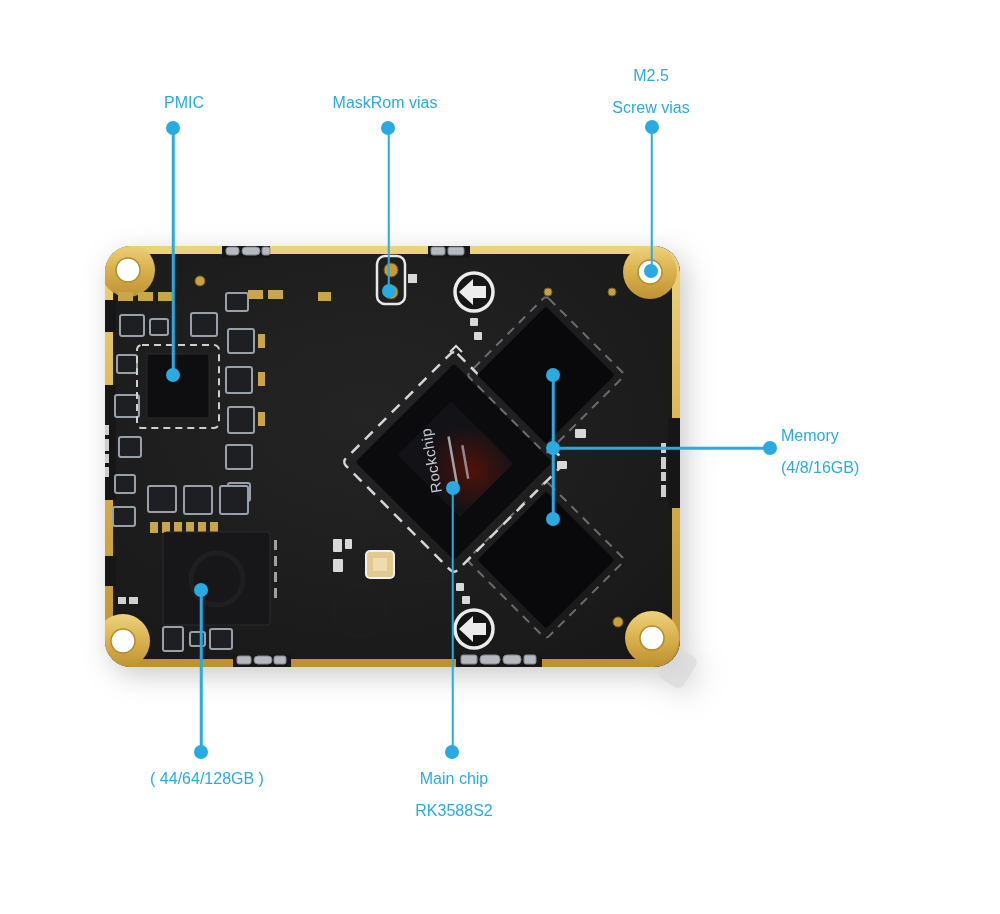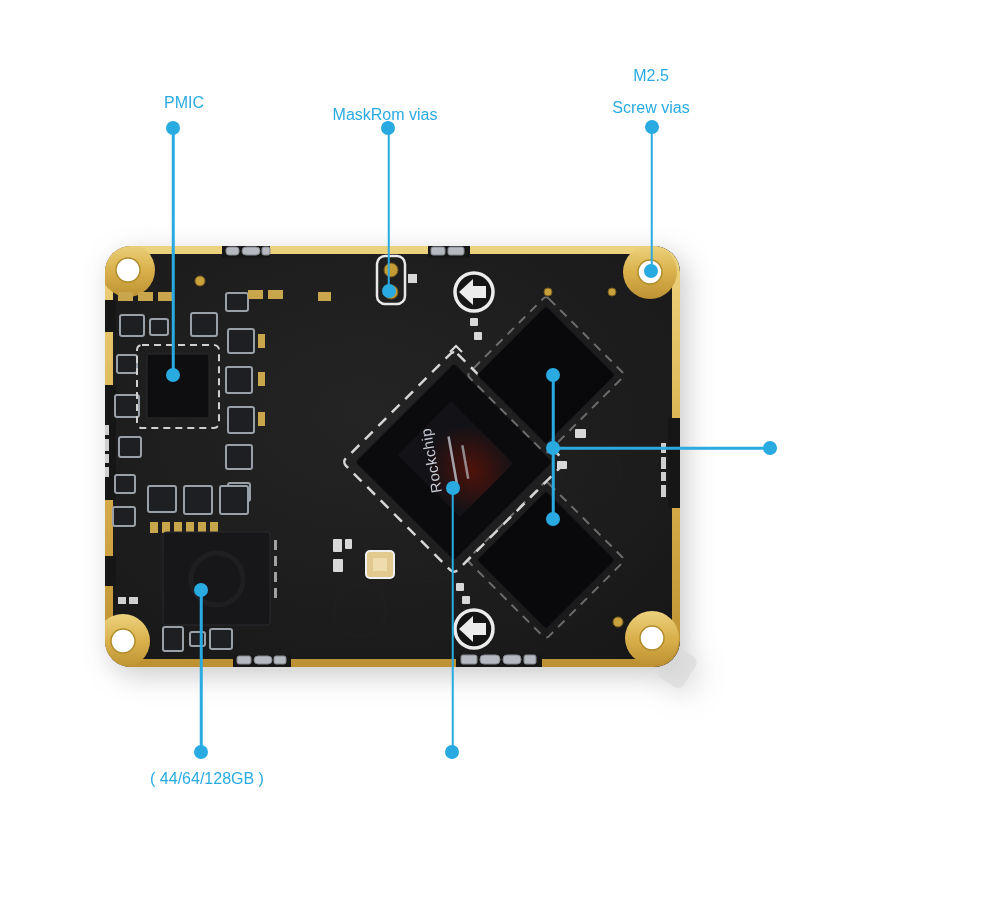--- a/index.html
+++ b/index.html
@@ -264,28 +264,36 @@
   <div class="callout">
     <div class="cl v" style="left:452.5px;top:488px;height:264px"></div>
     <div class="dot" style="left:453px;top:488px"></div>
     <div class="dot" style="left:452px;top:752px"></div>
   </div>
 
   <div class="label center" style="left:184px;top:87px">
     <span>PMIC</span>
   </div>
 
-  <div class="label center" style="left:385px;top:99px">
+  <div class="label center" style="left:385px;top:87px">
     <span>MaskRom vias</span>
   </div>
 
   <div class="label center" style="left:651px;top:60px">
     <span>M2.5</span>
     <span>Screw vias</span>
   </div>
 
+  <div class="label" style="left:781px;top:420px">
+    <span>Memory</span>
+    <span>(4/8/16GB)</span>
+  </div>
 
   <div class="label center" style="left:207px;top:763px">
     <span>( 44/64/128GB )</span>
   </div>
 
+  <div class="label center" style="left:454px;top:763px">
+    <span>Main chip</span>
+    <span>RK3588S2</span>
+  </div>
 
 </div>
 
 </body></html>

